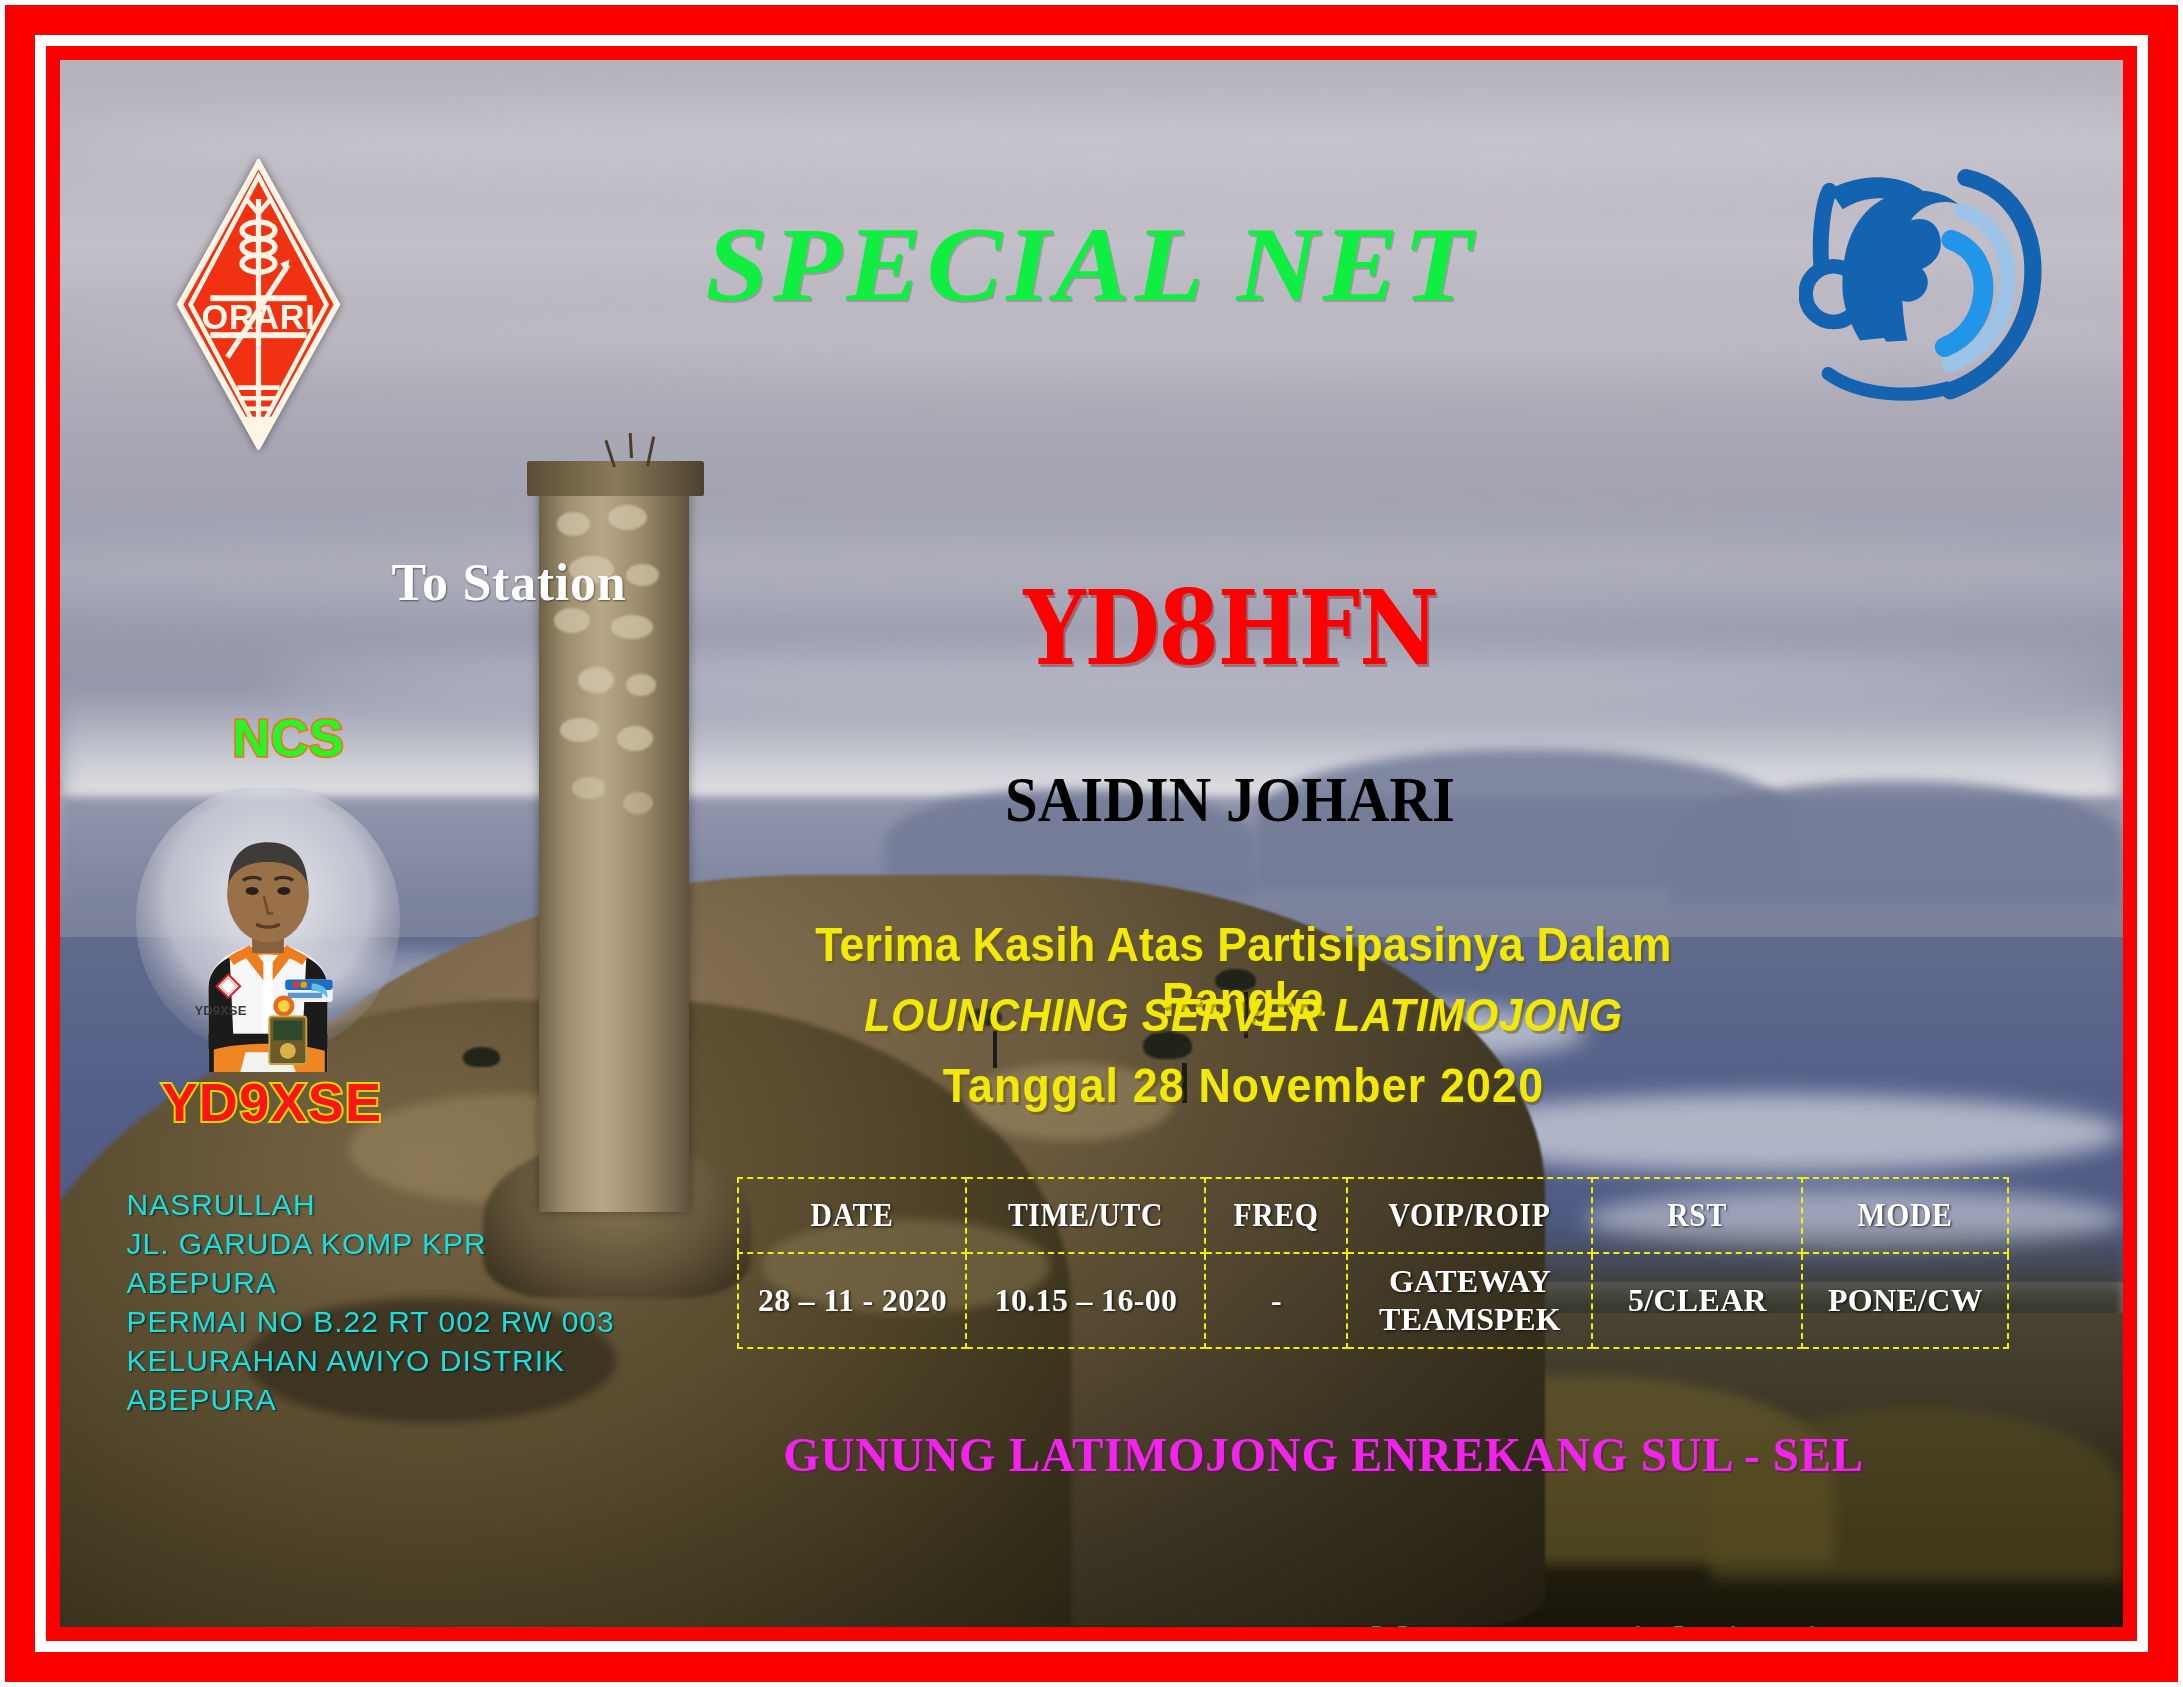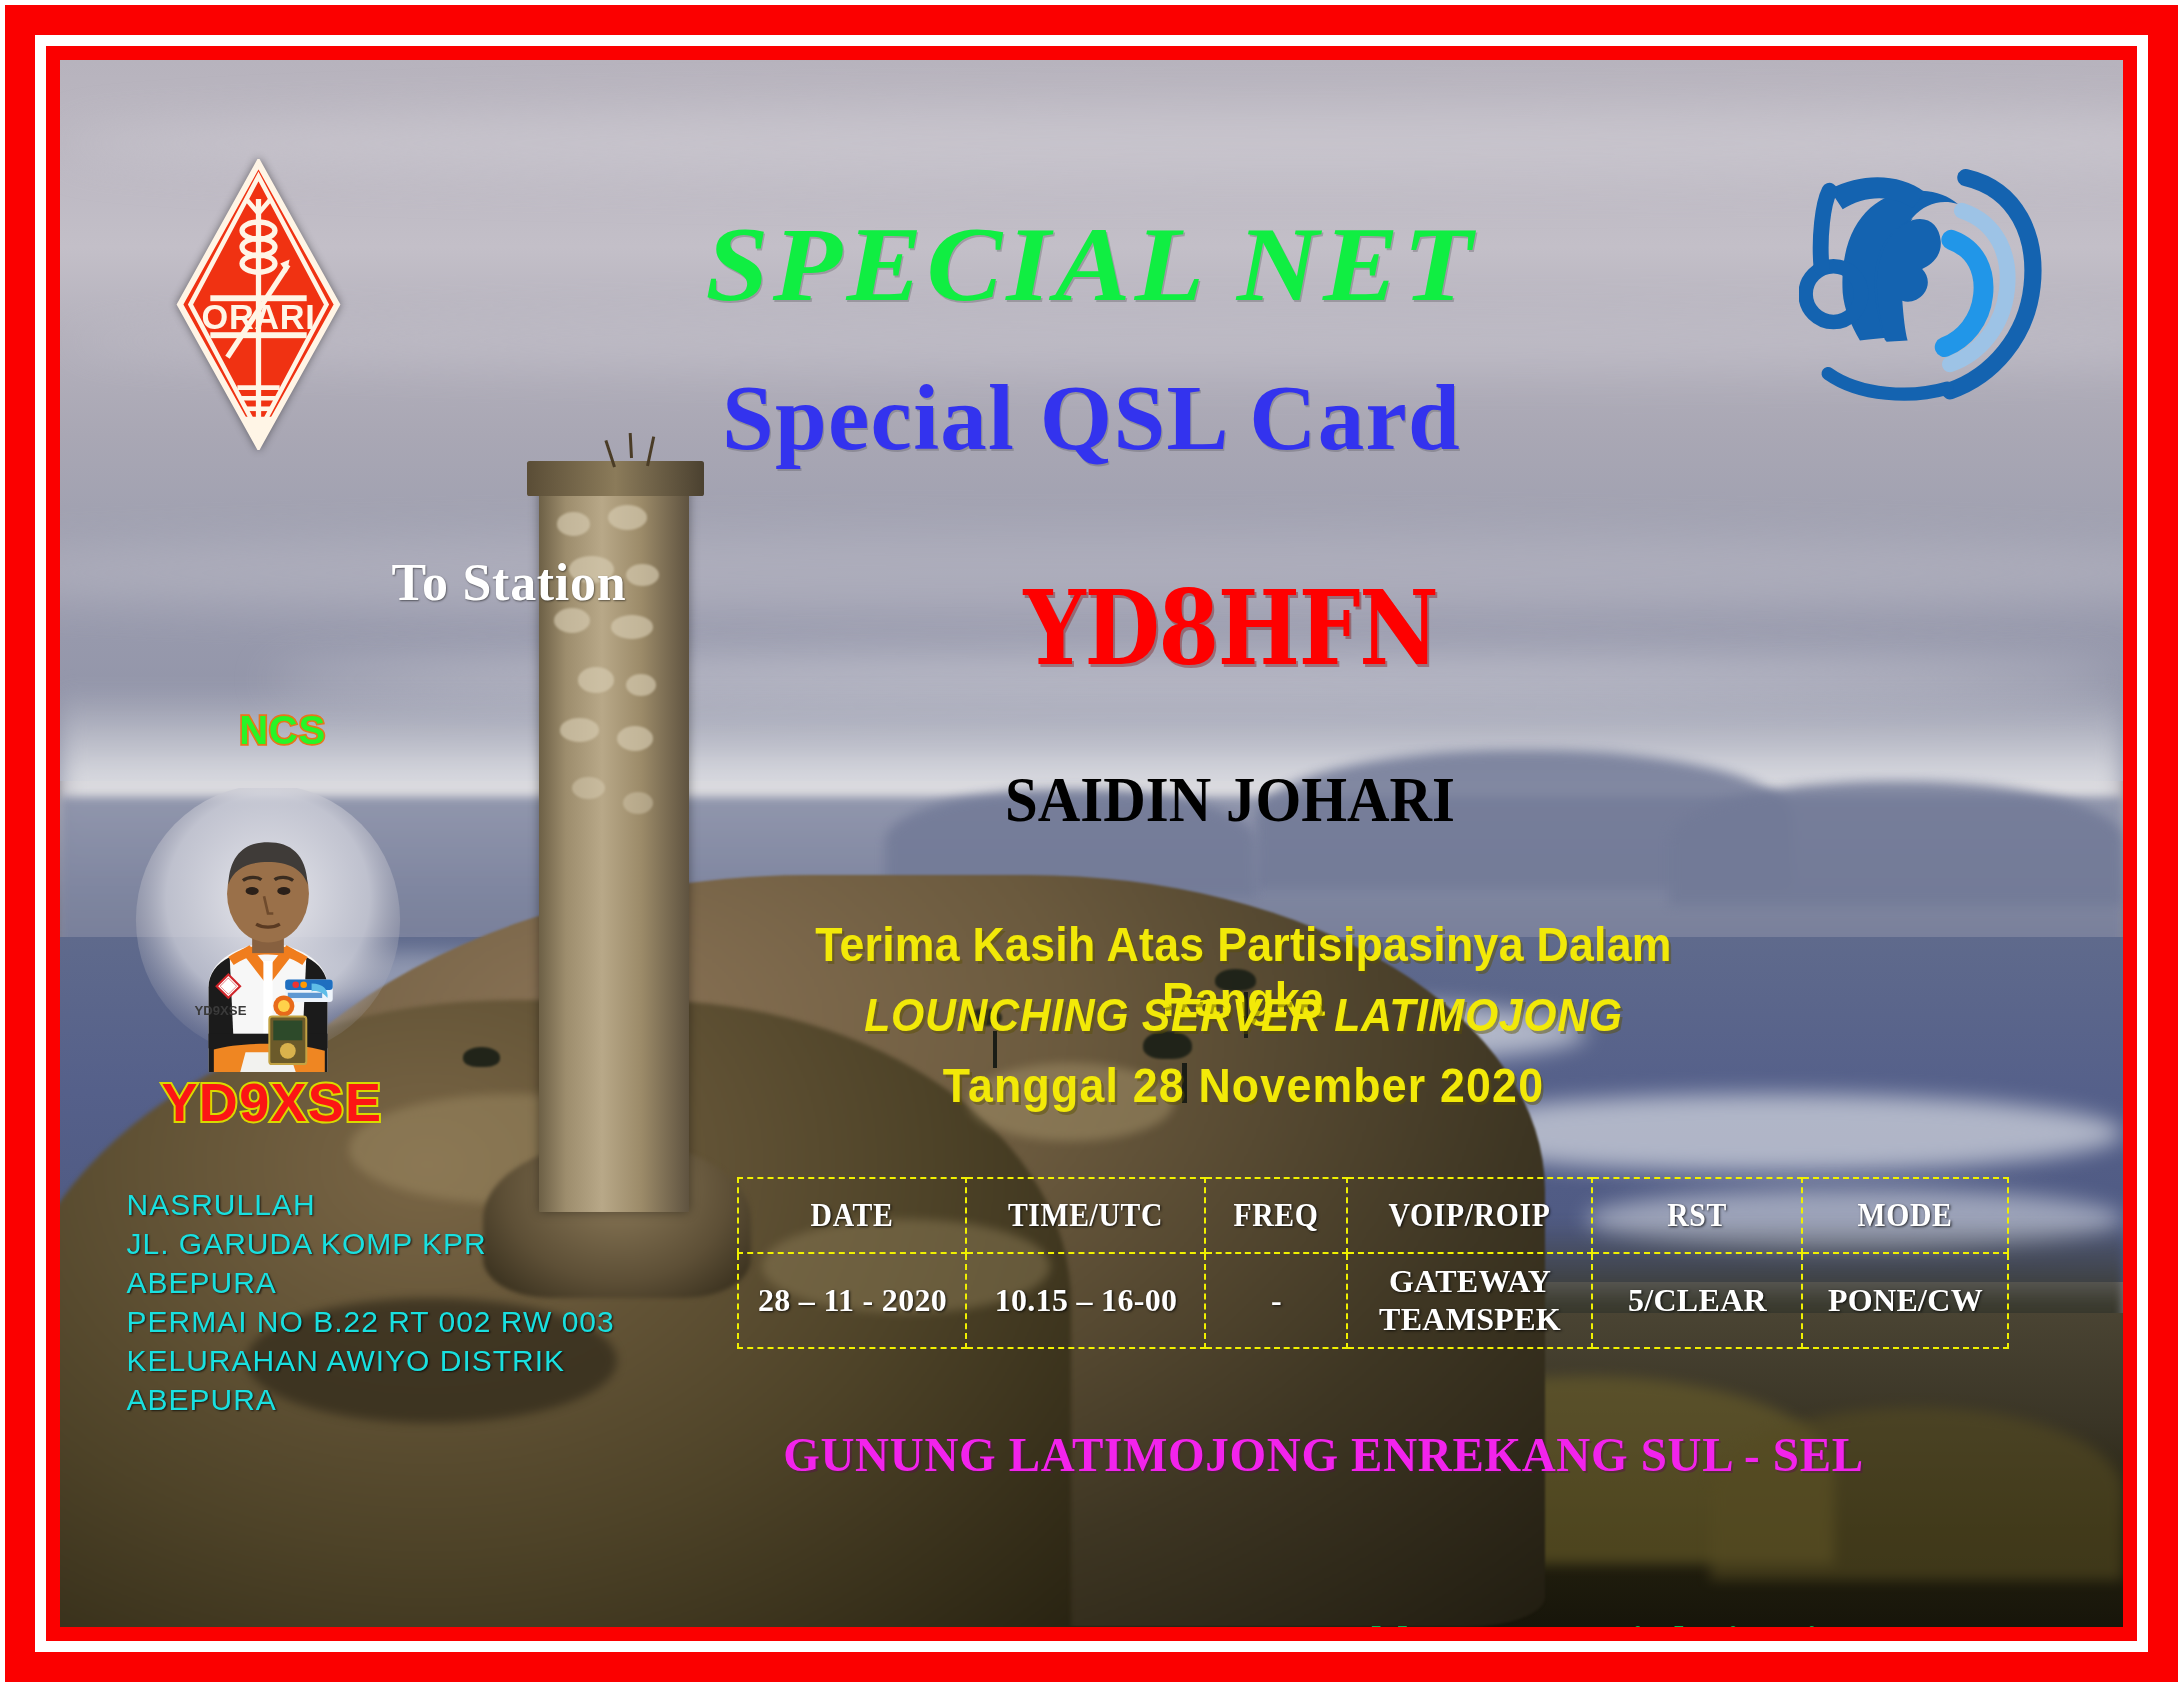--- a/index.html
+++ b/index.html
@@ -203,23 +203,23 @@
     font-family:"Liberation Sans",sans-serif;font-weight:bold;
     text-shadow:2.6px 2.6px 0 rgba(90,80,0,.45);
     transform:scaleX(.93);
   }
   .ev1{top:857px;font-size:48px;letter-spacing:0.3px;}
   .ev2{top:928px;font-size:46px;font-style:italic;letter-spacing:0.7px;}
   .ev3{top:998px;font-size:48px;letter-spacing:1.3px;}
 
   
   .ncs{
-    position:absolute;left:136px;top:648px;width:172px;text-align:center;
+    position:absolute;left:142px;top:648px;width:172px;text-align:center;
     font-family:"Liberation Sans",sans-serif;font-weight:bold;
-    font-size:40px;color:#27f527;letter-spacing:0.7px;
+    font-size:52px;color:#27f527;letter-spacing:0.7px;
     -webkit-text-stroke:3.3px #e8761a;
     paint-order:stroke fill;
   }
   .portrait{
     position:absolute;left:69px;top:728px;width:278px;height:284px;
   }
   .portrait svg{width:100%;height:100%;display:block;}
   .yd9xse{
     position:absolute;left:66px;top:1011px;width:291px;text-align:center;
     font-family:"Liberation Sans",sans-serif;font-weight:bold;
@@ -404,21 +404,20 @@
                          C158 234 160 252 164 268 L132 270
                          C122 234 116 200 118 172 C122 128 142 96 172 86 Z" fill="#1463b0"></path>
                 <path d="M46 40 C96 14 152 16 190 44 L172 68 C140 48 100 48 66 70 Z" fill="#1463b0"></path>
                 <circle cx="52" cy="198" r="42" fill="none" stroke="#1463b0" stroke-width="22"></circle>
                 <path d="M46 42 C36 62 30 112 34 158" fill="none" stroke="#1463b0" stroke-width="24" stroke-linecap="round"></path>
                 <path d="M44 318 C92 352 170 356 224 340" fill="none" stroke="#1463b0" stroke-width="20" stroke-linecap="round"></path>
               </svg>
             </div>
 
             <div class="special-net">SPECIAL NET</div>
-            <div class="qsl-card">Special QSL Card</div>
             <div class="to-station">To Station</div>
             <div class="callsign">YD8HFN</div>
             <div class="opname">SAIDIN JOHARI</div>
 
             <div class="ev ev1">Terima Kasih Atas Partisipasinya Dalam Rangka</div>
             <div class="ev ev2">LOUNCHING SERVER LATIMOJONG</div>
             <div class="ev ev3">Tanggal  28  November  2020</div>
 
             <div class="ncs">NCS</div>
 

